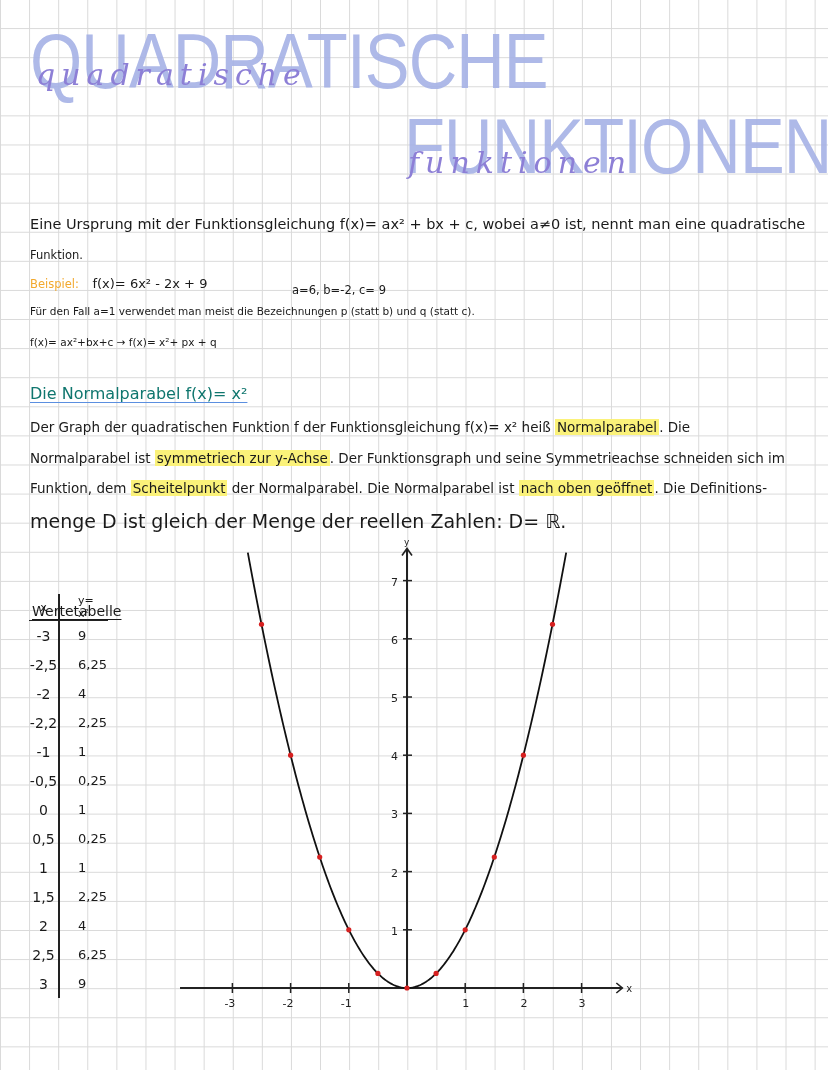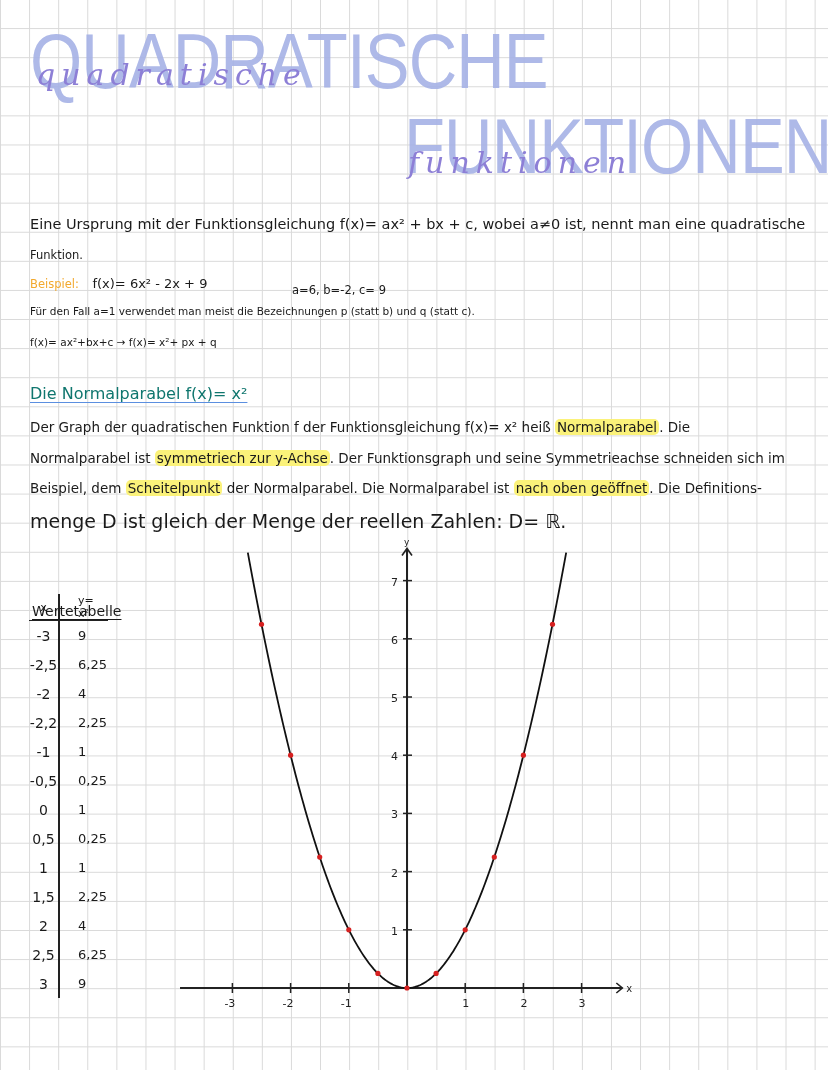--- a/index.html
+++ b/index.html
@@ -19,21 +19,21 @@
     position: absolute; font-family: "Liberation Sans", sans-serif;
     color: #a6b2e6; font-weight: normal; letter-spacing: -1px;
     transform-origin: left top; line-height: 1; opacity: 0.9;
   }
   .title-script {
     position: absolute; font-family: "DejaVu Serif", serif; font-style: italic;
     color: #8d7fd6; line-height: 1; letter-spacing: 6px;
   }
   .hand { font-family: "DejaVu Sans", sans-serif; font-size: 14.5px; white-space: nowrap; line-height: 1; }
   .small { font-size: 11.5px; }
-  .hl { background: #fbf27a; border-radius: 5px; padding: 0 2px; }
+  .hl { background: #fbf27a; border-radius: 0; padding: 0 2px; }
   .orange { color: #f2a92e; }
   .blue-head { color: #0f766e; text-decoration: underline; text-decoration-color: #5b8fe0; text-underline-offset: 3px; font-size: 16px; }
   table.wt { position: absolute; border-collapse: collapse; font-family: "DejaVu Sans", sans-serif; }
   table.wt td { height: 29px; padding: 0; font-size: 14px; vertical-align: middle; }
   table.wt td.xcol { width: 29px; text-align: center; border-right: 2px solid #222; }
   table.wt td.ycol { width: 30px; text-align: left; padding-left: 18px; font-size: 13px; }
   table.wt tr.head td { font-size: 11px; height: 20px; border-bottom: 1.5px solid #222; }
   svg text { font-family: "DejaVu Sans", sans-serif; }
 </style>
 </head>
@@ -59,21 +59,21 @@
 
 <div class="abs hand blue-head" style="left:30px; top:386px;">Die Normalparabel f(x)= x²</div>
 
 <div class="abs hand" style="left:30px; top:421px; font-size:13.5px;">
   <span>Der Graph der quadratischen Funktion f der Funktionsgleichung f(x)= x² heiß </span><span class="hl">Normalparabel</span><span>. Die</span>
 </div>
 <div class="abs hand" style="left:30px; top:452px; font-size:13.5px;">
   <span>Normalparabel ist </span><span class="hl">symmetriech zur y-Achse</span><span>. Der Funktionsgraph und seine Symmetrieachse schneiden sich im</span>
 </div>
 <div class="abs hand" style="left:30px; top:482px; font-size:13.5px;">
-  <span>Beispiel, dem </span><span class="hl">Scheitelpunkt</span><span> der Normalparabel. Die Normalparabel ist </span><span class="hl">nach oben geöffnet</span><span>. Die Definitions-</span>
+  <span>Funktion, dem </span><span class="hl">Scheitelpunkt</span><span> der Normalparabel. Die Normalparabel ist </span><span class="hl">nach oben geöffnet</span><span>. Die Definitions-</span>
 </div>
 <div class="abs hand" style="left:30px; top:512px; font-size:19px;">menge D ist gleich der Menge der reellen Zahlen: D= ℝ.</div>
 
 <div class="abs hand" style="left:32px; top:567px; font-size:14px; text-decoration:underline; text-underline-offset:3px;margin-top:37px;">Wertetabelle</div>
 <table class="wt" style="left:29px; top:594px;">
   <tbody id="wt-body">
     <tr class="head">
       <td class="xcol">x</td>
       <td class="ycol">y= x²</td>
     </tr>

